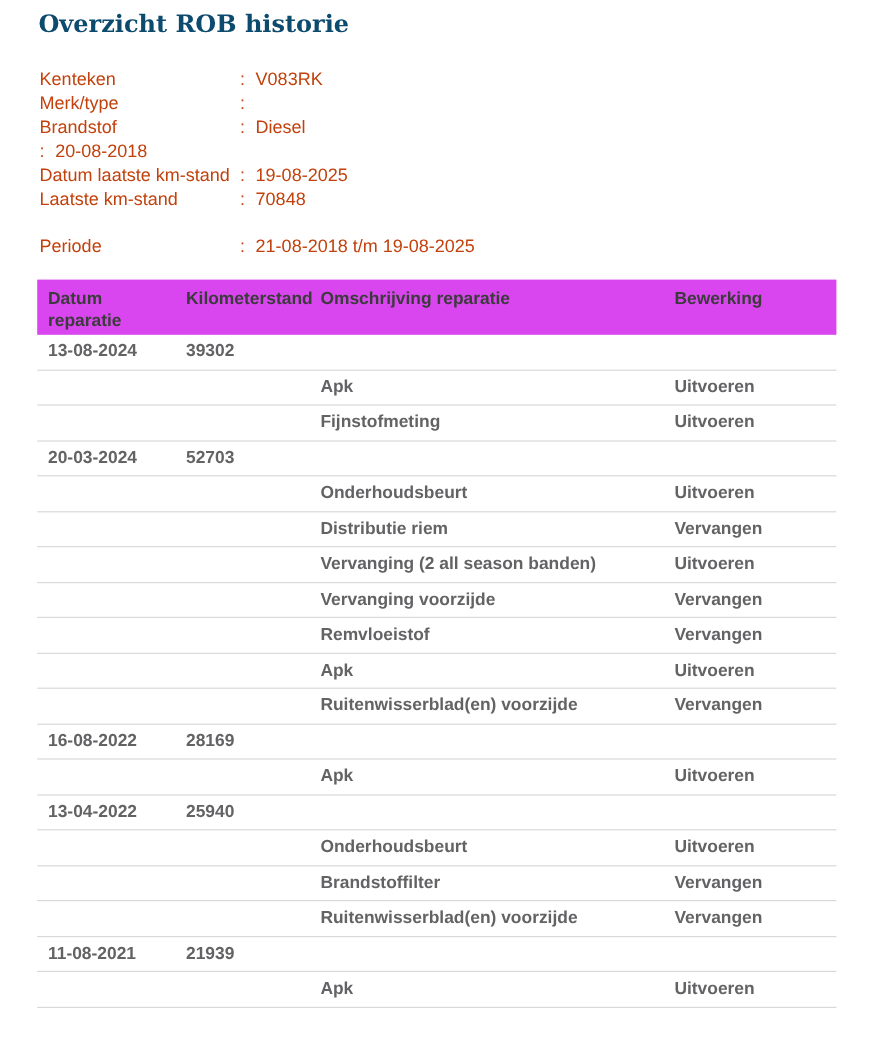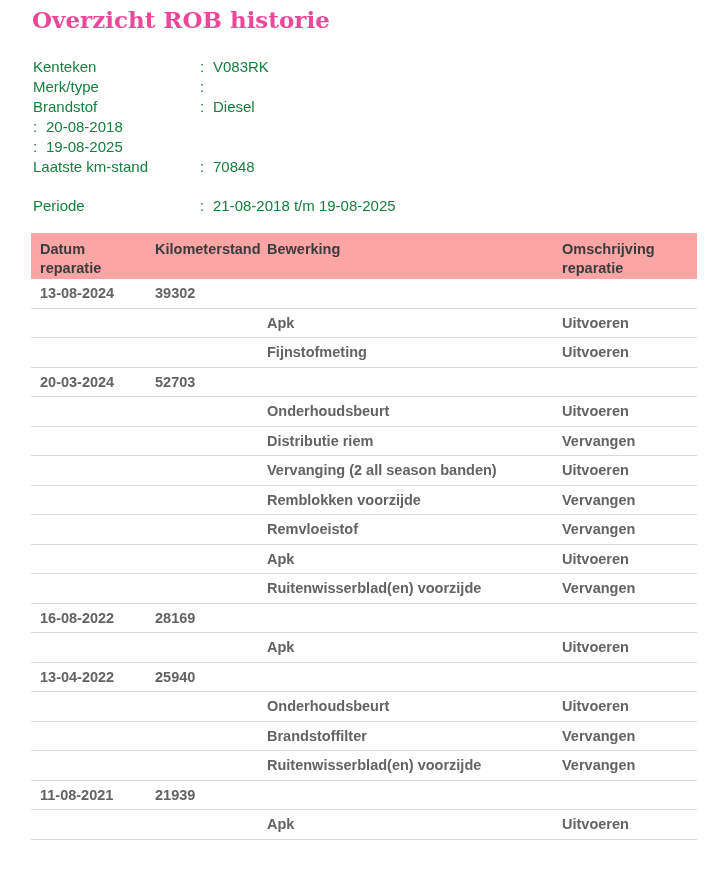--- a/index.html
+++ b/index.html
@@ -9,42 +9,42 @@
     height: 869px;
     font-family: "Liberation Sans", sans-serif;
     overflow: hidden;
   }
   .page { width: 725px; height: 869px; position: relative; background:#fff; }
 
   h1.title {
     margin: 5px 0 0 32px;
     font-family: "DejaVu Serif", serif;
     font-weight: bold;
-    font-size: 23px;
+    font-size: 20px;
     line-height: 30px;
-    color: #ec4899;
+    color: #0c4a6e;
     letter-spacing: 0px;
   }
 
   .details { margin: 22px 0 0 33px; }
-  .detail-row { display: flex; line-height: 20px; font-size: 15px; color: #15803d; }
+  .detail-row { display: flex; line-height: 20px; font-size: 15px; color: #c2410c; }
   .dlabel { width: 167px; flex: 0 0 167px; }
   .dcolon { width: 6px; flex: 0 0 6px; }
   .dvalue { margin-left: 7px; white-space: nowrap; }
 
   .periode { margin-top: 19px; }
 
   .table {
     margin: 17px 0 0 31px;
     width: 666px;
   }
   .thead {
     display: grid;
     grid-template-columns: 115px 112px 295px 1fr;
-    background: #fca5a5;
+    background: #d946ef;
     height: 46px;
     align-items: start;
     padding-top: 7px;
   }
   .th {
     padding-left: 9px;
     font-size: 14.5px;
     font-weight: bold;
     color: #3b3b3b;
     line-height: 19px;
@@ -86,20 +86,21 @@
       <div class="detail-row">
         <span class="dlabel">Brandstof</span>
         <span class="dcolon">:</span>
         <span class="dvalue">Diesel</span>
       </div>
       <div class="detail-row">
         <span class="dcolon">:</span>
         <span class="dvalue">20-08-2018</span>
       </div>
       <div class="detail-row">
+        <span class="dlabel">Datum laatste km-stand</span>
         <span class="dcolon">:</span>
         <span class="dvalue">19-08-2025</span>
       </div>
       <div class="detail-row">
         <span class="dlabel">Laatste km-stand</span>
         <span class="dcolon">:</span>
         <span class="dvalue">70848</span>
       </div>
     </div>
 
@@ -108,22 +109,22 @@
       <span class="dlabel">Periode</span>
       <span class="dcolon">:</span>
       <span class="dvalue">21-08-2018 t/m 19-08-2025</span>
     </div>
   </div>
 
   <div class="table">
     <div class="thead">
         <div class="th">Datum reparatie</div>
         <div class="th">Kilometerstand</div>
+        <div class="th">Omschrijving reparatie</div>
         <div class="th">Bewerking</div>
-        <div class="th">Omschrijving reparatie</div>
       </div>
     <div class="tbody">
         <div class="tr">
           <div class="td">13-08-2024</div>
           <div class="td">39302</div>
           <div class="td"></div>
           <div class="td"></div>
         </div>
         <div class="tr">
           <div class="td"></div>
@@ -157,21 +158,21 @@
         </div>
         <div class="tr">
           <div class="td"></div>
           <div class="td"></div>
           <div class="td">Vervanging (2 all season banden)</div>
           <div class="td">Uitvoeren</div>
         </div>
         <div class="tr">
           <div class="td"></div>
           <div class="td"></div>
-          <div class="td">Remblokken voorzijde</div>
+          <div class="td">Vervanging voorzijde</div>
           <div class="td">Vervangen</div>
         </div>
         <div class="tr">
           <div class="td"></div>
           <div class="td"></div>
           <div class="td">Remvloeistof</div>
           <div class="td">Vervangen</div>
         </div>
         <div class="tr">
           <div class="td"></div>

